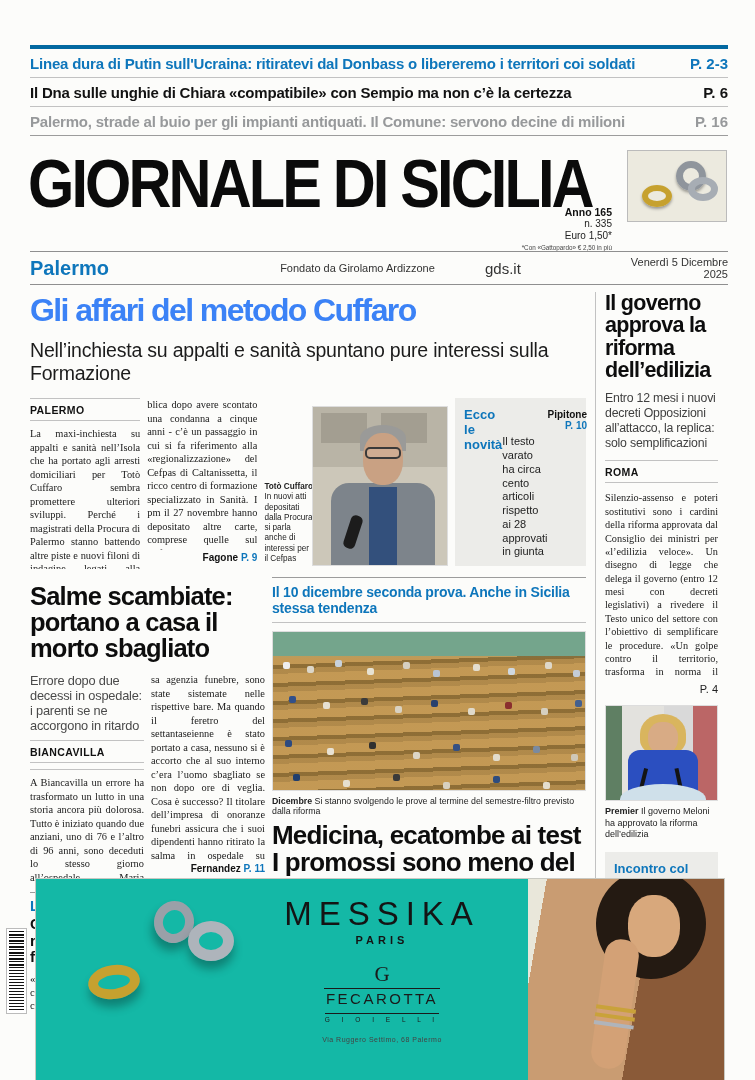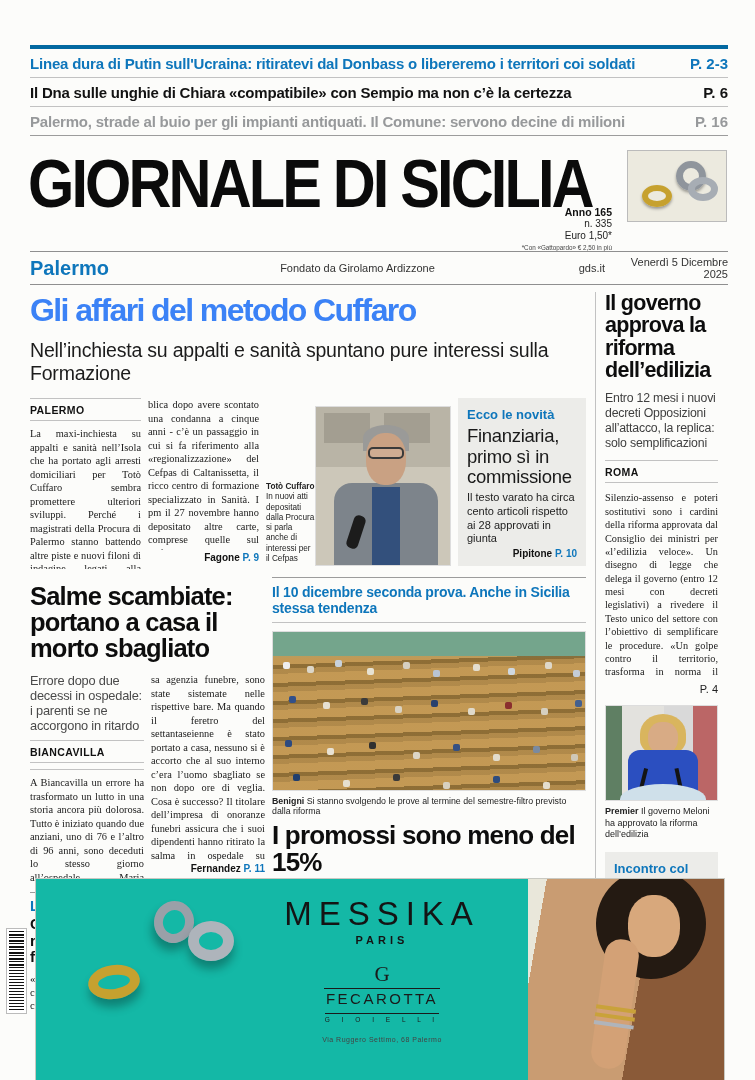--- a/index.html
+++ b/index.html
@@ -24,21 +24,21 @@
   .mt-silver2 { left:60px; top:26px; width:30px; height:24px; border:7px solid #a7adb4; }
   .mast-info { position:absolute; left:462px; top:206px; width:150px; text-align:right; line-height:1.18; }
   .mi-anno { font-size:10.5px; font-weight:bold; }
   .mi-num, .mi-price { font-size:10px; color:#222; }
   .mi-note { font-size:6.3px; color:#444; margin-top:2px; }
 
   
   .subbar { position:absolute; left:30px; right:27px; top:251px; height:34px; border-top:1px solid #8f8f8f; border-bottom:1px solid #8f8f8f; display:flex; align-items:center; }
   .sb-edition { font-size:20px; font-weight:bold; color:#0e76bb; width:200px; }
   .sb-founded { font-size:11px; color:#333; width:255px; text-align:center; }
-  .sb-site { font-size:11px; color:#333; width:120px; text-align:right; }
+  .sb-site { font-size:15px; color:#333; width:120px; text-align:left; }
   .sb-date { font-size:11px; color:#333; flex:1; text-align:right; }
 
   
   .main { position:absolute; left:30px; right:27px; top:292px; display:flex; }
   .main-left { width:566px; padding-right:9px; border-right:1px solid #c2c2c2; }
   .rail { width:122px; padding-left:9px; }
 
   .lead-h1 { font-size:32px; font-weight:900; letter-spacing:-1.6px; color:#3b82f6; white-space:nowrap; }
   .lead-sub { font-size:19.5px; font-weight:400; color:#1c1c1c; letter-spacing:-0.2px; margin-top:10px; }
 
@@ -59,21 +59,21 @@
   .lead-photo { position:absolute; right:0; top:8px; width:136px; height:160px; background:#c7c2b4; overflow:hidden; border:1px solid #ddd; }
   .lp-bldg { position:absolute; inset:0; background:linear-gradient(#b9b4a6 0 38%, #ccc7b9 38% 100%); }
   .lp-win { position:absolute; left:8px; top:6px; width:46px; height:30px; background:#8e8a7e; box-shadow:60px 0 0 #8e8a7e; opacity:.5; }
   .lp-hair { position:absolute; left:47px; top:18px; width:46px; height:26px; border-radius:50% 50% 0 0; background:#9a9a98; }
   .lp-face { position:absolute; left:50px; top:26px; width:40px; height:52px; border-radius:45%; background:#c9a183; }
   .lp-glass { position:absolute; left:52px; top:40px; width:36px; height:12px; border:2.5px solid #3a3a3a; border-radius:5px; background:rgba(255,255,255,.12); }
   .lp-jacket { position:absolute; left:18px; top:76px; width:104px; height:84px; border-radius:18px 18px 0 0; background:#7d848b; }
   .lp-sweater { position:absolute; left:56px; top:80px; width:28px; height:80px; background:#33507c; }
   .lp-mic { position:absolute; left:34px; top:108px; width:12px; height:34px; background:#1c1c1c; border-radius:5px; transform:rotate(18deg); }
 
-  .novita-box { width:131px; background:#ecece9; padding:9px 9px 7px 9px; height:168px; display:flex; flex-direction:column; }
+  .novita-box { width:131px; background:#ecece9; padding:9px 0 7px 9px; height:168px; display:flex; flex-direction:row; }
   .box-kicker { font-size:13px; font-weight:bold; color:#0e76bb; }
   .novita-h { font-size:18.5px; font-weight:400; letter-spacing:-0.3px; color:#1a1a1a; line-height:1.12; margin-top:4px; }
   .novita-txt { font-size:11px; color:#222; line-height:1.25; margin-top:auto; }
 
   
   .second-row { display:flex; margin-top:8px; }
   .salme-wrap { width:236px; margin-right:7px; }
   .salme-h { font-size:25.5px; font-weight:900; letter-spacing:-0.8px; line-height:1.02; color:#0d0d0d; margin-top:6px; }
   .salme-cols { display:flex; margin-top:12px; }
   .salme-c1 { width:114px; margin-right:7px; }
@@ -215,21 +215,20 @@
             <div class="lp-jacket"></div>
             <div class="lp-sweater"></div>
             <div class="lp-hair"></div>
             <div class="lp-face"></div>
             <div class="lp-glass"></div>
             <div class="lp-mic"></div>
           </div>
         </div>
         <div class="novita-box">
           <div class="box-kicker">Ecco le novità</div>
-          <div class="novita-h">Finanziaria, primo sì in commissione</div>
           <div class="novita-txt">Il testo varato ha circa cento articoli rispetto ai 28 approvati in giunta</div>
           <div class="byline">
             <span class="by-name">Pipitone</span>
             <span class="by-page">P. 10</span>
           </div>
         </div>
       </div>
 
       <div class="second-row">
         <div class="salme-wrap">
@@ -267,24 +266,25 @@
         </div>
 
         <div class="medicina-wrap">
           <div class="med-kicker">Il 10 dicembre seconda prova. Anche in Sicilia stessa tendenza</div>
           <div class="med-photo">
             <div class="mp-wall"></div>
             <div class="mp-rows"></div>
             <div class="mp-people"></div>
           </div>
           <div class="med-cap">
-            <span class="cap-bold">Benigni</span>
+            <span class="cap-bold">Dicembre</span>
             <span>Si stanno svolgendo le prove al termine del semestre-filtro previsto dalla riforma</span>
           </div>
           <div class="med-h">
+            <div>Medicina, ecatombe ai test</div>
             <div>I promossi sono meno del 15%</div>
           </div>
           <div class="med-sf">Si potrebbe avere un numero di ammessi inferiore ai posti nelle facoltà</div>
           <div class="med-page">P. 10</div>
         </div>
       </div>
     </div>
 
     <div class="rail">
       <div class="rail-h">Il governo approva la riforma dell’edilizia</div>

